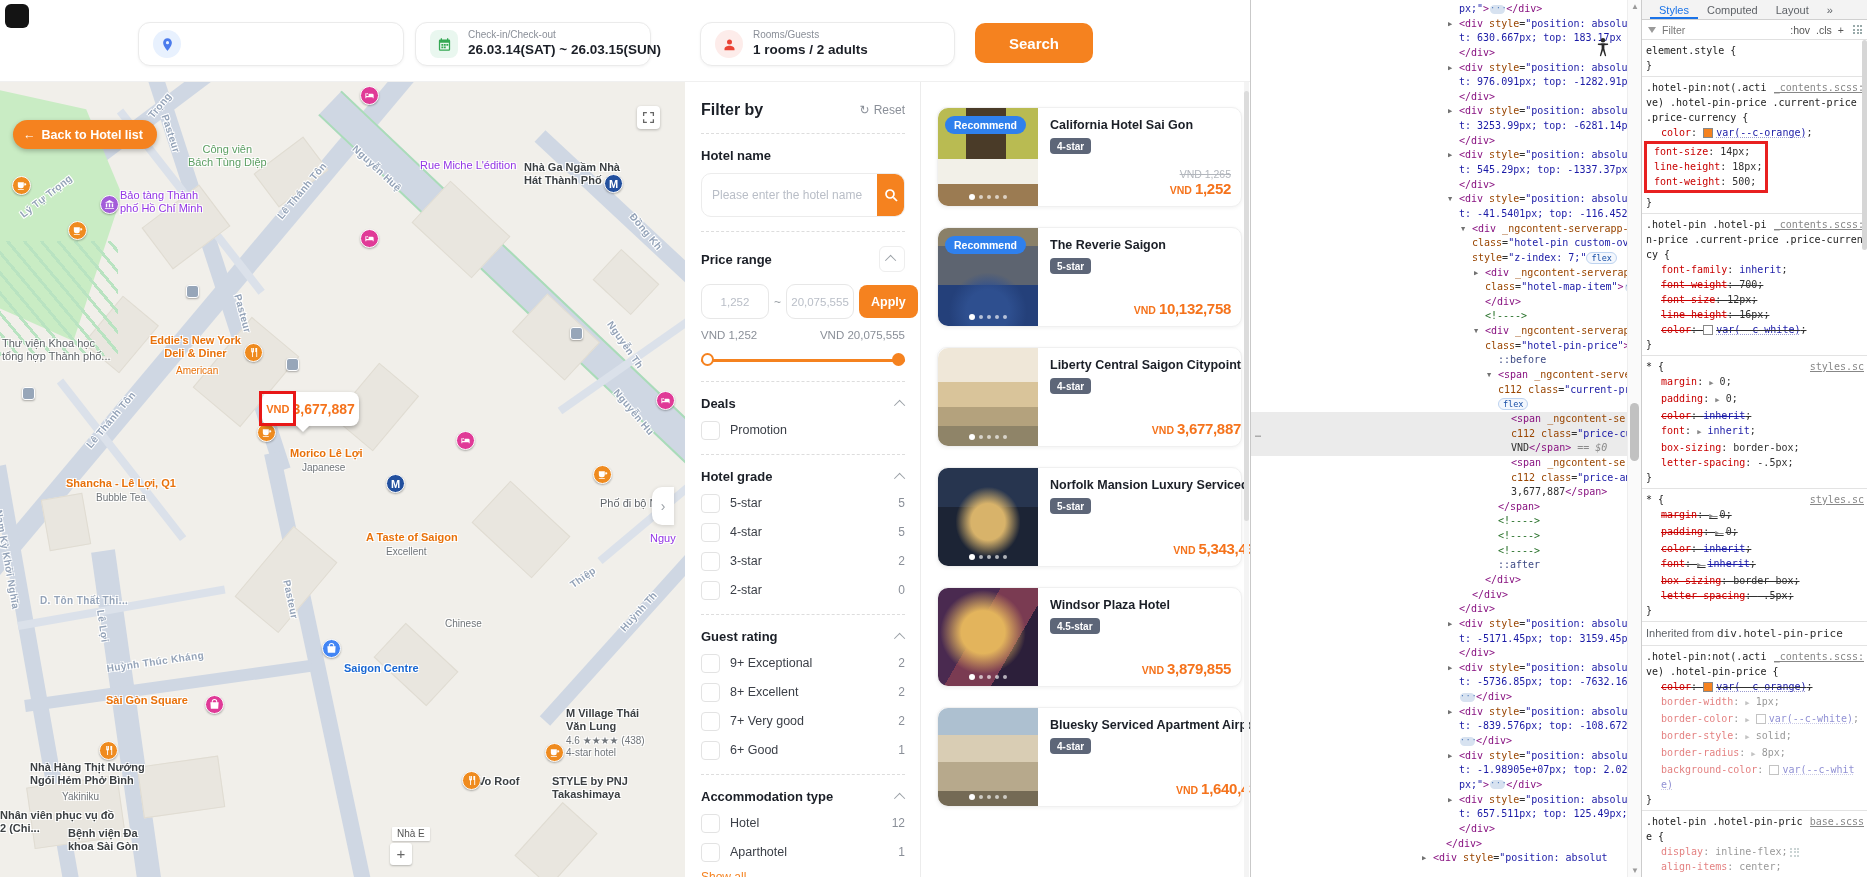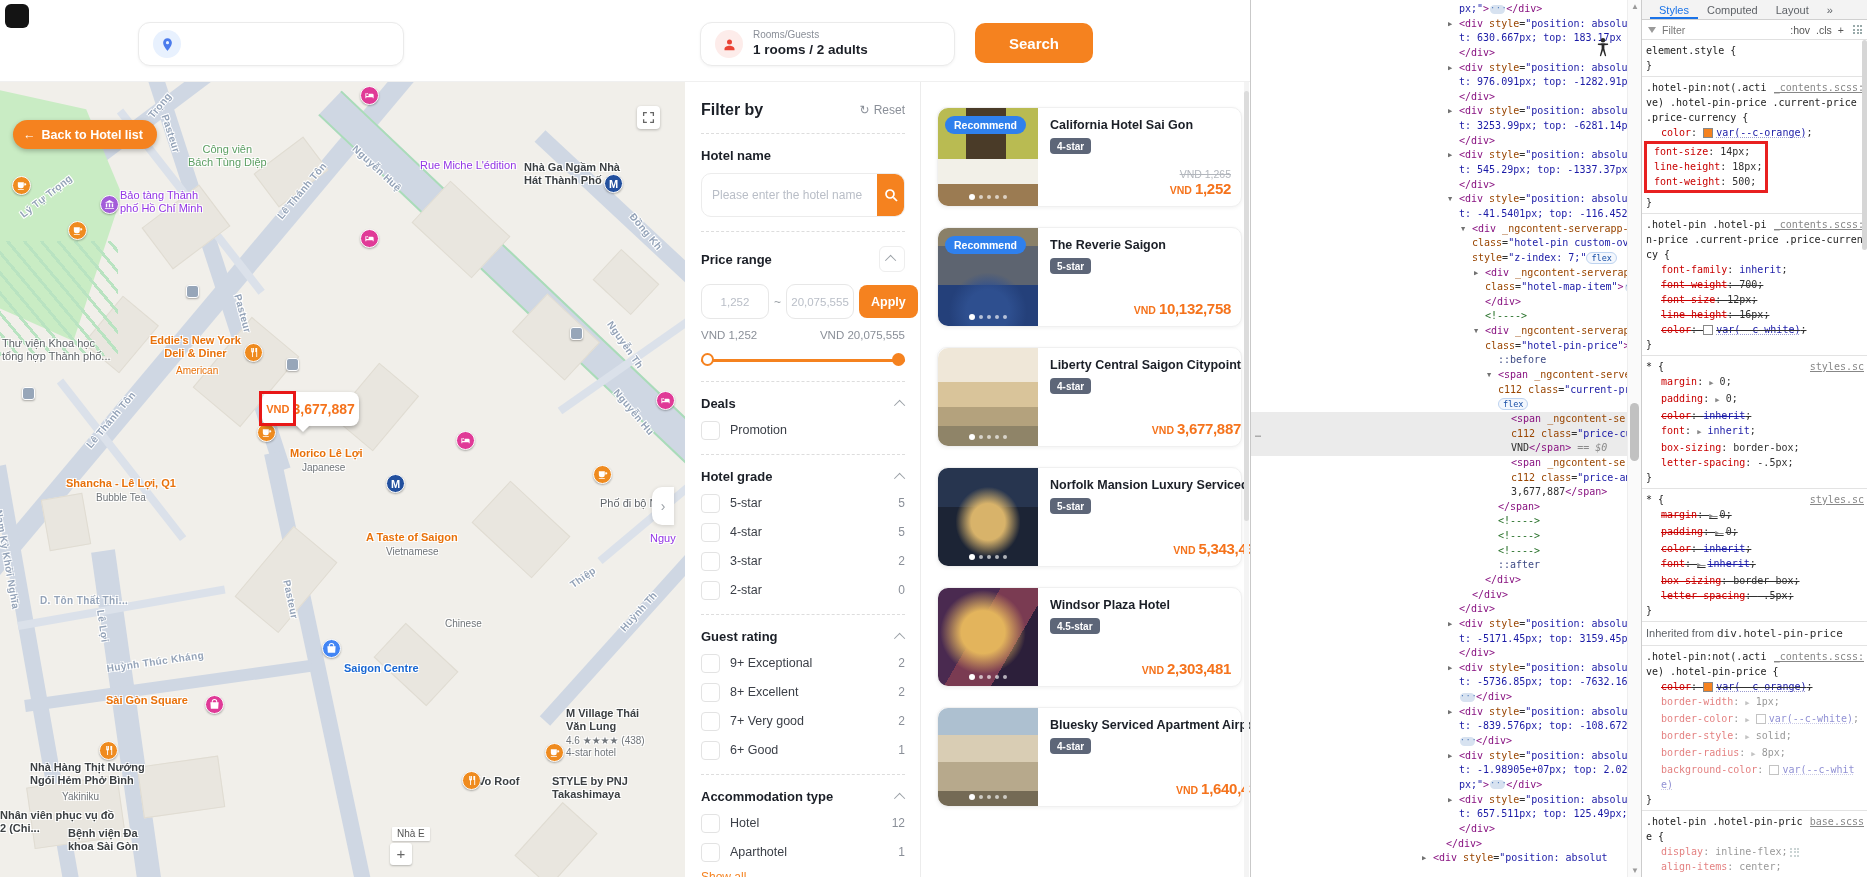--- a/index.html
+++ b/index.html
@@ -166,20 +166,31 @@
 
   <div class="topbar">
     <div class="logo"></div>
     <div class="tb-field" style="left:138px;width:266px;">
       <span class="tb-ico loc">
         <svg width="15" height="15" viewBox="0 0 24 24" fill="#4b7bec">
             <path d="M12 2C8.1 2 5 5.1 5 9c0 5.2 7 13 7 13s7-7.8 7-13c0-3.9-3.1-7-7-7zm0 9.5A2.5 2.5 0 1 1 12 6.5a2.5 2.5 0 0 1 0 5z"></path>
           </svg>
       </span>
     </div>
+    <div class="tb-field" style="left:415px;width:236px;">
+      <span class="tb-ico cal">
+        <svg width="15" height="15" viewBox="0 0 24 24" fill="#34a853">
+            <path d="M19 4h-1V2h-2v2H8V2H6v2H5a2 2 0 0 0-2 2v14a2 2 0 0 0 2 2h14a2 2 0 0 0 2-2V6a2 2 0 0 0-2-2zm0 16H5V9h14v11zM7 11h3v3H7zm4 0h3v3h-3zm4 0h3v3h-3zM7 15h3v3H7zm4 0h3v3h-3z"></path>
+          </svg>
+      </span>
+      <span class="tb-txt">
+        <span class="tb-label">Check-in/Check-out</span>
+        <span class="tb-value">26.03.14(SAT) ~ 26.03.15(SUN)</span>
+      </span>
+    </div>
     <div class="tb-field" style="left:700px;width:255px;">
       <span class="tb-ico per">
         <svg width="15" height="15" viewBox="0 0 24 24" fill="#ea4335">
             <path d="M12 12a4 4 0 1 0 0-8 4 4 0 0 0 0 8zm0 2c-3.3 0-8 1.7-8 5v2h16v-2c0-3.3-4.7-5-8-5z"></path>
           </svg>
       </span>
       <span class="tb-txt">
         <span class="tb-label">Rooms/Guests</span>
         <span class="tb-value">1 rooms / 2 adults</span>
       </span>
@@ -252,21 +263,21 @@
         <div class="maplabel ml-street" style="left: 618px; top: 545px; transform: rotate(-48deg);">Huỳnh Th</div>
         <div class="maplabel ml-street" style="left: 40px; top: 514px;">D. Tôn Thất Thi...</div>
         <div class="maplabel ml-street" style="left: 106px; top: 582px; transform: rotate(-8deg);">Huỳnh Thúc Kháng</div>
         <div class="maplabel ml-street" style="left: 106px; top: 528px; transform: rotate(82deg);">Lê Lợi</div>
         <div class="maplabel ml-street" style="left: 4px; top: 428px; transform: rotate(80deg);">Nam Kỳ Khởi Nghĩa</div>
         <div class="maplabel ml-orange" style="left: 290px; top: 366px;">Morico Lê Lợi</div>
         <div class="maplabel ml-gray2" style="left: 302px; top: 381px;">Japanese</div>
         <div class="maplabel ml-orange" style="left: 66px; top: 396px;">Shancha - Lê Lợi, Q1</div>
         <div class="maplabel ml-gray2" style="left: 96px; top: 411px;">Bubble Tea</div>
         <div class="maplabel ml-orange" style="left: 366px; top: 450px;">A Taste of Saigon</div>
-        <div class="maplabel ml-gray2" style="left: 386px; top: 465px;">Vietnamese</div>
+        <div class="maplabel ml-gray2" style="left: 386px; top: 465px;">Excellent</div>
         <div class="maplabel ml-blue" style="left: 344px; top: 581px;">Saigon Centre</div>
         <div class="maplabel ml-gray2" style="left: 445px; top: 537px;">Chinese</div>
         <div class="maplabel ml-orange" style="left: 106px; top: 613px;">Sài Gòn Square</div>
         <div class="maplabel ml-dark" style="left: 566px; top: 626px;">M Village Thái
 Văn Lung</div>
         <div class="maplabel ml-gray2" style="left: 566px; top: 654px;">4.6 ★★★★ (438)</div>
         <div class="maplabel ml-gray2" style="left: 566px; top: 666px;">4-star hotel</div>
         <div class="maplabel ml-dark" style="left: 552px; top: 694px;">STYLE by PNJ
 Takashimaya</div>
         <div class="maplabel ml-dark" style="left: 478px; top: 694px;">Vo Roof</div>
@@ -575,21 +586,21 @@
         <div class="card-img img5">
           <div class="dots">
             <span class="dot active"></span>
             <span class="dot"></span>
             <span class="dot"></span>
             <span class="dot"></span>
             <span class="dot"></span>
           </div>
         </div>
         <div class="card-body"><div class="card-name">Windsor Plaza Hotel</div><span class="star-badge">4.5-star</span><div class="price-wrap">
-            <div class="cur-price"><span class="c">VND</span><span class="a">2,303,481</span></div>
+            <div class="cur-price"><span class="c">VND</span><span class="a">3,879,855</span></div>
           </div></div>
       </div>
       <div class="card">
         <div class="card-img img6">
           <div class="dots">
             <span class="dot active"></span>
             <span class="dot"></span>
             <span class="dot"></span>
             <span class="dot"></span>
             <span class="dot"></span>

